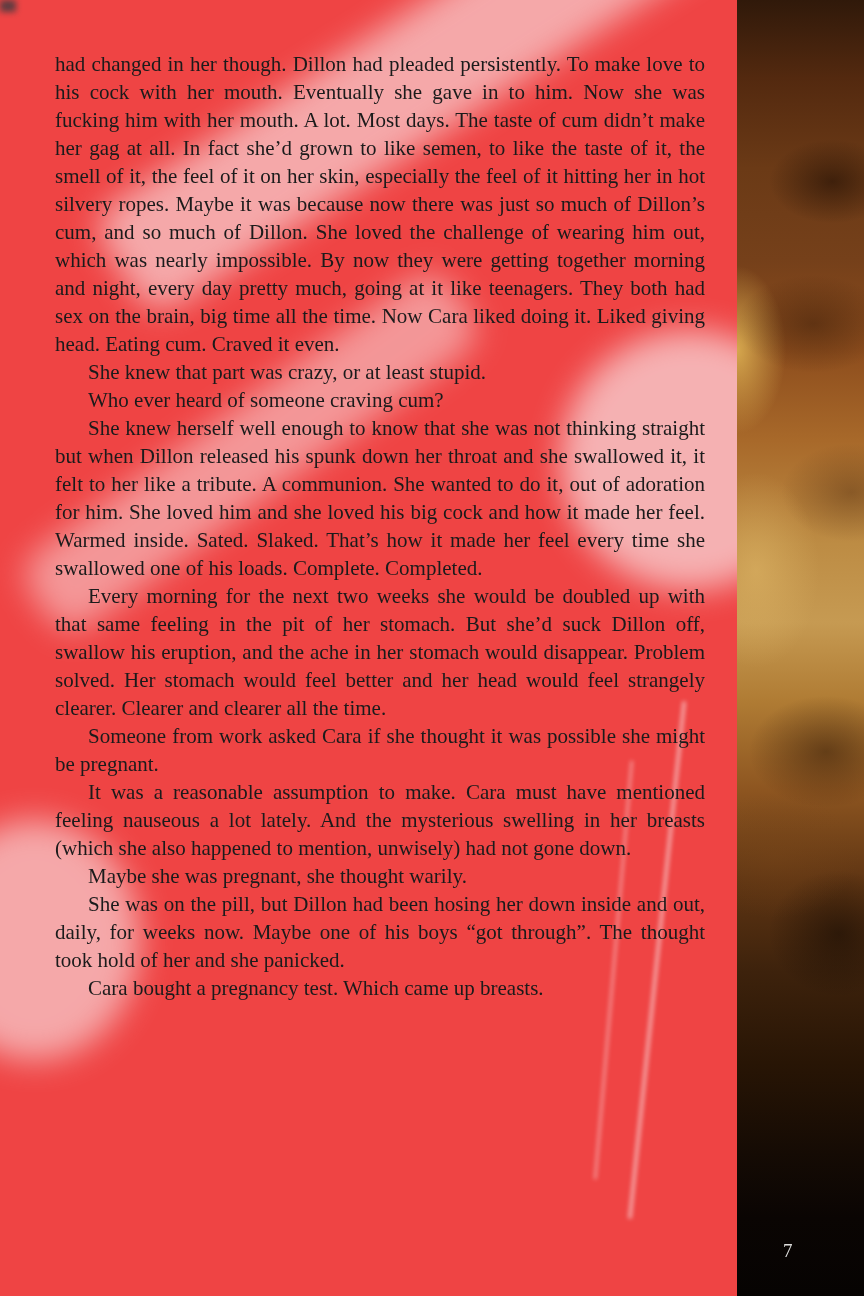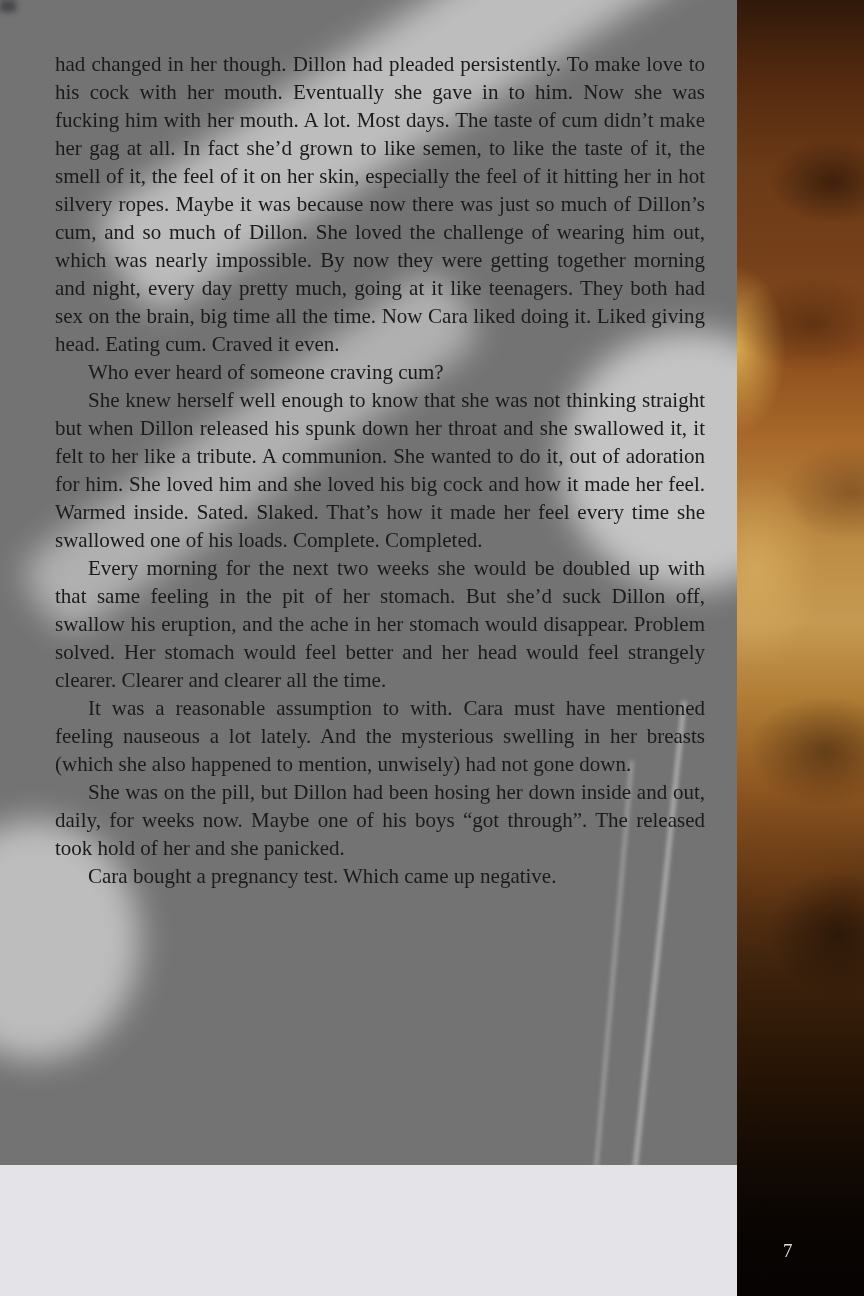--- a/index.html
+++ b/index.html
@@ -10,22 +10,22 @@
     margin: 0 auto;
     overflow: hidden;
     background: #e4e4e8;
     font-family: "Liberation Serif", serif;
   }
 
   
   .page-area {
     position: absolute;
     left: 0; top: 0;
-    width: 737px; height: 1165px;
-    background: #737373;
+    width: 737px; height: 1296px;
+    background: #ef4444;
     overflow: hidden;
   }
 
   
   .watermark { position: absolute; inset: 0; pointer-events: none; }
   .wm { position: absolute; background: #fafafc; filter: blur(16px); }
   .wm-band1 {
     left: 120px; top: 210px; width: 720px; height: 120px;
     transform: rotate(-33deg); transform-origin: left center;
     opacity: .55; border-radius: 30px;
@@ -126,26 +126,29 @@
       <div class="wm wm-band1"></div>
       <div class="wm wm-band2"></div>
       <div class="wm wm-blob1"></div>
       <div class="wm wm-blob2"></div>
       <div class="wm wm-line1"></div>
       <div class="wm wm-line2"></div>
     </div>
 
     <div class="text-column">
       <p class="first">had changed in her though. Dillon had pleaded persistently. To make love to his cock with her mouth. Eventually she gave in to him. Now she was fucking him with her mouth. A lot. Most days. The taste of cum didn’t make her gag at all. In fact she’d grown to like semen, to like the taste of it, the smell of it, the feel of it on her skin, especially the feel of it hitting her in hot silvery ropes. Maybe it was because now there was just so much of Dillon’s cum, and so much of Dillon. She loved the challenge of wearing him out, which was nearly impossible. By now they were getting together morning and night, every day pretty much, going at it like teenagers. They both had sex on the brain, big time all the time. Now Cara liked doing it. Liked giving head. Eating cum. Craved it even.</p>
+      <p>She knew that part was crazy, or at least stupid.</p>
       <p>Who ever heard of someone craving cum?</p>
       <p>She knew herself well enough to know that she was not thinking straight but when Dillon released his spunk down her throat and she swallowed it, it felt to her like a tribute. A communion. She wanted to do it, out of adoration for him. She loved him and she loved his big cock and how it made her feel. Warmed inside. Sated. Slaked. That’s how it made her feel every time she swallowed one of his loads. Complete. Completed.</p>
       <p>Every morning for the next two weeks she would be doubled up with that same feeling in the pit of her stomach. But she’d suck Dillon off, swallow his eruption, and the ache in her stomach would disappear. Problem solved. Her stomach would feel better and her head would feel strangely clearer. Clearer and clearer all the time.</p>
-      <p>It was a reasonable assumption to with. Cara must have mentioned feeling nauseous a lot lately. And the mysterious swelling in her breasts (which she also happened to mention, unwisely) had not gone down.</p>
-      <p>She was on the pill, but Dillon had been hosing her down inside and out, daily, for weeks now. Maybe one of his boys “got through”. The released took hold of her and she panicked.</p>
-      <p>Cara bought a pregnancy test. Which came up negative.</p>
+      <p>Someone from work asked Cara if she thought it was possible she might be pregnant.</p>
+      <p>It was a reasonable assumption to make. Cara must have mentioned feeling nauseous a lot lately. And the mysterious swelling in her breasts (which she also happened to mention, unwisely) had not gone down.</p>
+      <p>Maybe she was pregnant, she thought warily.</p>
+      <p>She was on the pill, but Dillon had been hosing her down inside and out, daily, for weeks now. Maybe one of his boys “got through”. The thought took hold of her and she panicked.</p>
+      <p>Cara bought a pregnancy test. Which came up breasts.</p>
     </div>
 
   </div>
 
   <div class="side-strip">
     <div class="strip-texture"></div>
     <div class="page-number">7</div>
   </div>
 
 </div>

